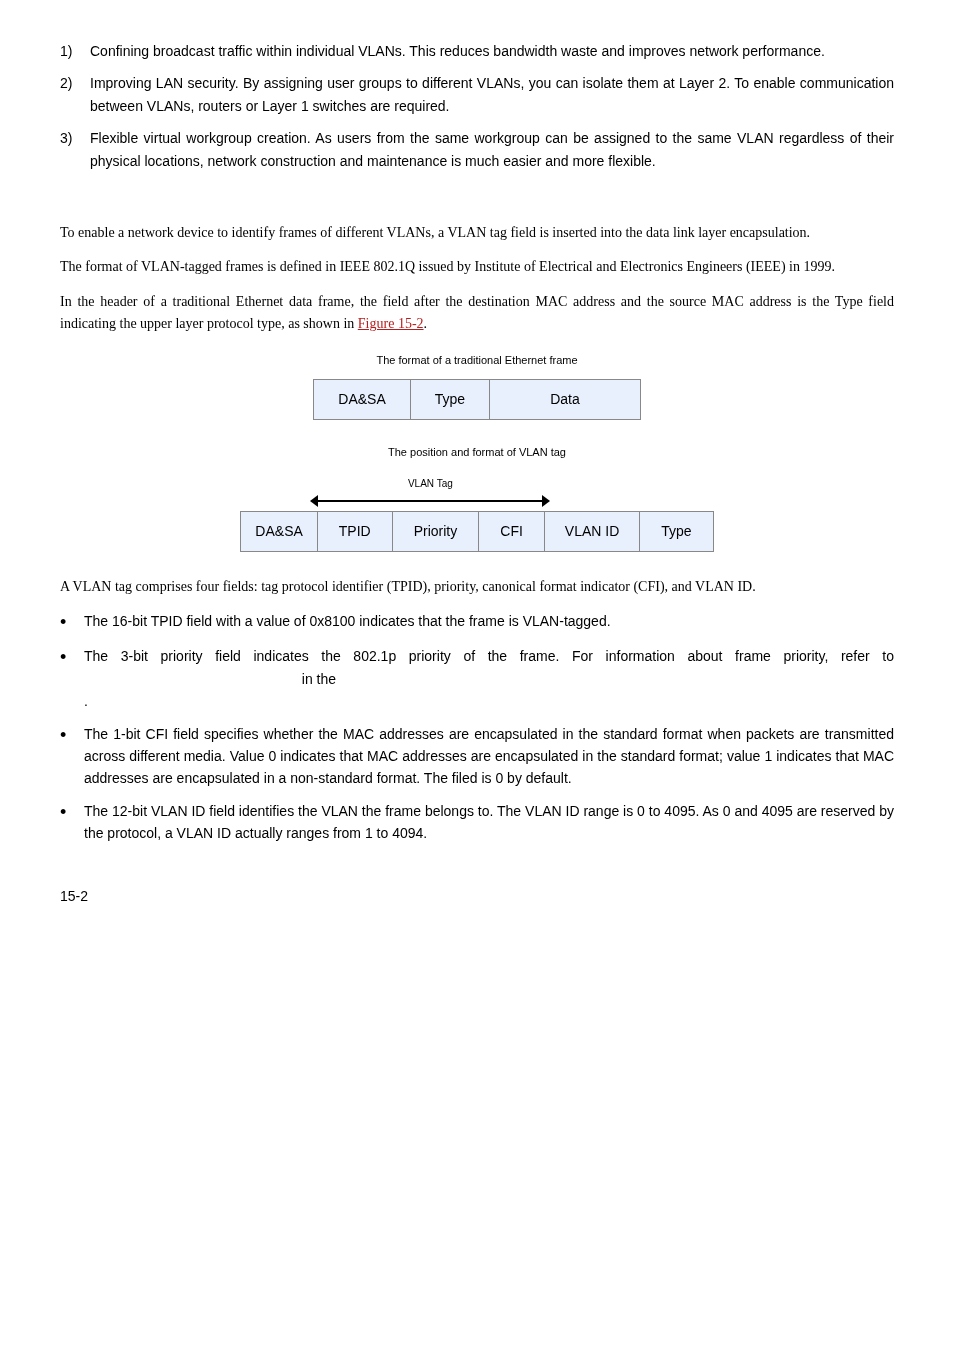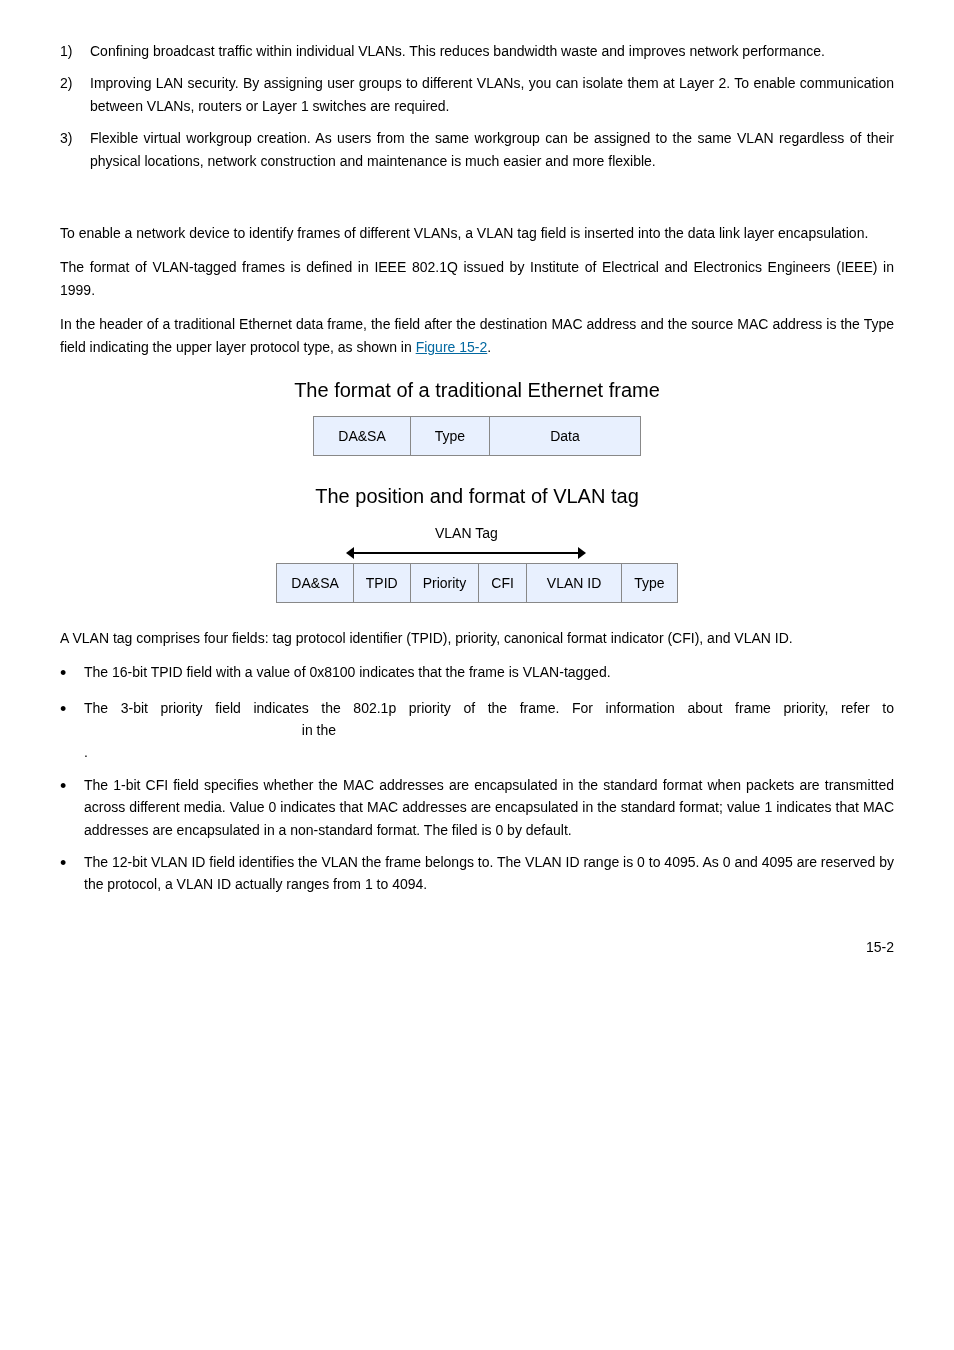--- a/index.html
+++ b/index.html
@@ -29,29 +29,30 @@
       min-width: 30px;
       font-weight: normal;
     }
     .numbered-list li .text {
       flex: 1;
     }
     .spacer { height: 30px; }
     .paragraph {
       margin-bottom: 12px;
       text-align: justify;
+      font-family: Liberation Serif, serif;
     }
     a {
-      color: #0369a1;
+      color: #b91c1c;
       text-decoration: underline;
     }
     .figure-caption {
       text-align: center;
       margin: 16px 0 8px 0;
-      font-size: 20px;
+      font-size: 11px;
     }
     .frame-diagram {
       display: flex;
       justify-content: center;
       margin: 10px 0 24px 0;
     }
     .frame-table {
       border-collapse: collapse;
       border: 1.5px solid #888;
     }
@@ -89,21 +90,21 @@
       border-top: 6px solid transparent;
       border-bottom: 6px solid transparent;
       border-left: 8px solid #000;
     }
     .vlan-table {
       border-collapse: collapse;
       border: 1.5px solid #888;
     }
     .vlan-table td {
       border: 1.5px solid #888;
-      padding: 8px 12px;
+      padding: 8px 21px;
       text-align: center;
       font-size: 14px;
       background: #e8f0fe;
     }
     .vlan-table td.dasa {
       padding: 8px 14px;
     }
     .vlan-table td.vlanid {
       padding: 8px 20px;
       text-align: right;
@@ -120,21 +121,21 @@
     }
     .bullet-list li .bullet {
       min-width: 24px;
       font-size: 18px;
       line-height: 1.4;
     }
     .bullet-list li .text {
       flex: 1;
     }
     .page-footer {
-      text-align: right;
+      text-align: left;
       margin-top: 40px;
       font-size: 14px;
       color: #000;
     }
   </style>
 </head>
 <body>
 
 <div class="content">
 
@@ -178,21 +179,21 @@
   </div>
 
 
   <div class="figure-caption">The position and format of VLAN tag</div>
 
   <div class="vlan-section">
     <div class="vlan-wrapper">
 
       <div style="display:flex; align-items:flex-end; margin-bottom:2px; padding-left:70px;">
         <div style="width:240px; text-align:center;">
-          <span style="font-size:14px;">VLAN Tag</span>
+          <span style="font-size:10px;">VLAN Tag</span>
         </div>
       </div>
       <div style="display:flex; align-items:center; margin-bottom:4px; padding-left:70px;">
         <div style="display:flex; align-items:center; width:240px;">
           <div class="arrow-left"></div>
           <div class="arrow-line"></div>
           <div class="arrow-right"></div>
         </div>
       </div>
 

